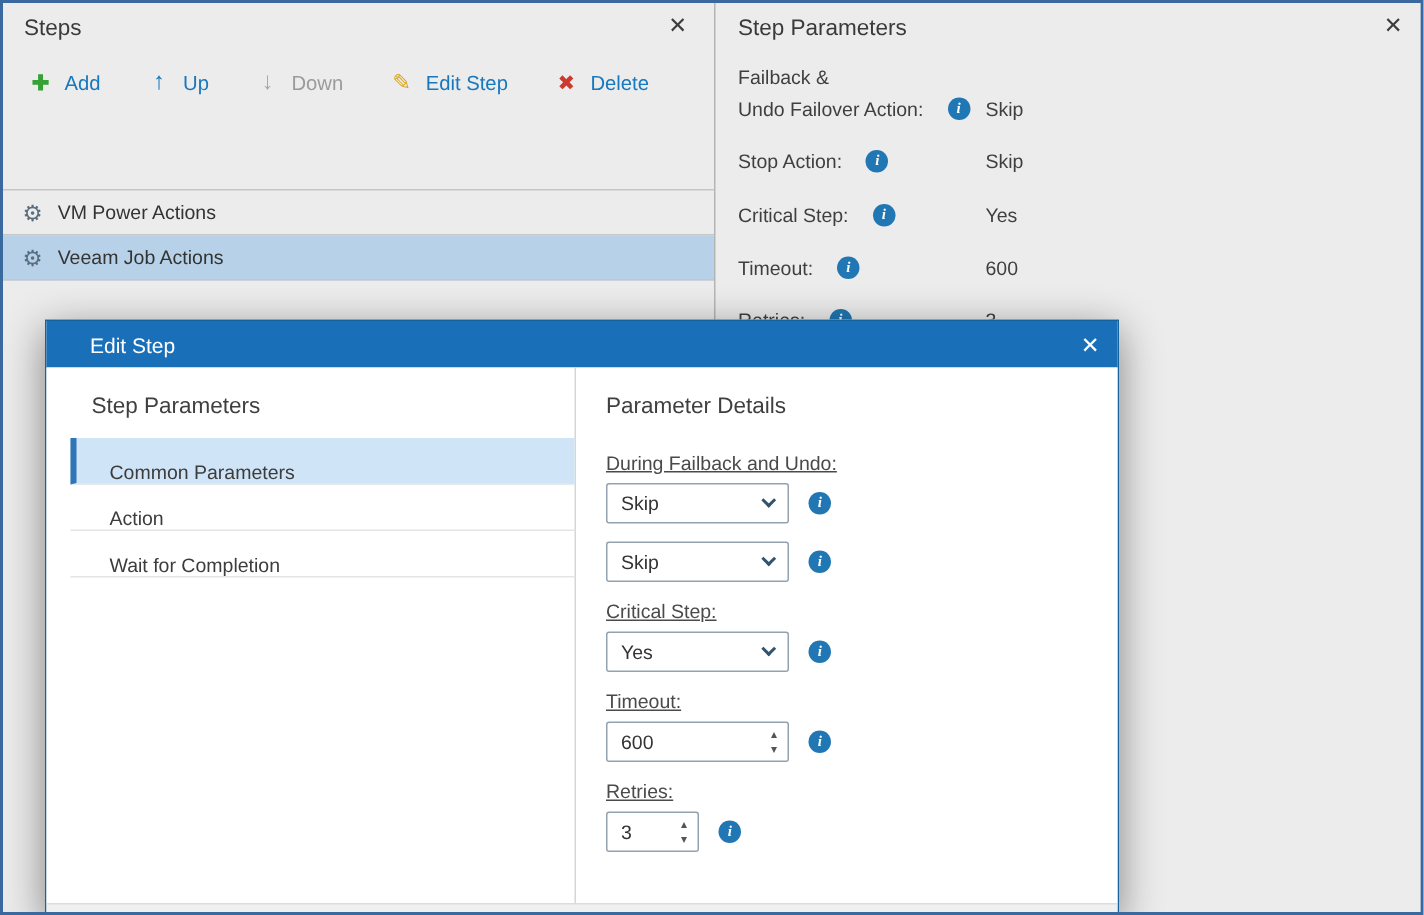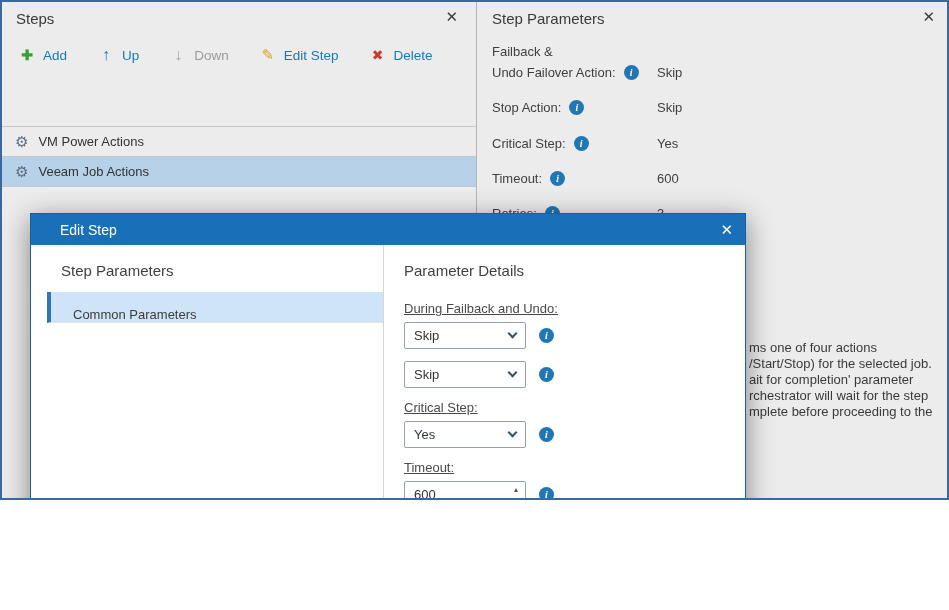--- a/index.html
+++ b/index.html
@@ -1,18 +1,18 @@
 <!DOCTYPE html>
 <html><head>
 <meta charset="utf-8">
 <style>
   * { margin:0; padding:0; box-sizing:border-box; }
   body { margin:0; background:#fff; }
   .screen {
-    position:relative; width:949px; height:500px;
+    position:relative; width:949px; height:610px;
     border:2px solid #39699e; background:#ececec; overflow:hidden;
     font-family:"Liberation Sans", sans-serif; color:#3c3c3c;
   }
 
   
   .steps-panel { position:absolute; left:0; top:0; width:475px; height:100%;
                  background:#ececec; border-right:1px solid #b5b5b5; }
   .panel-title { position:absolute; left:14px; top:8px; font-size:15px; color:#3a3a3a; }
   .panel-close { position:absolute; top:6px; background:none; border:none; font-size:15px;
                  color:#3c3c3c; cursor:pointer; }
@@ -36,21 +36,21 @@
                  border-top:1px solid #d9d9d9; border-bottom:1px solid #bcbcbc; }
   .rows { position:absolute; left:0; right:0; top:124px; border-top:1px solid #c6c6c6; }
   .row { height:30px; display:flex; align-items:center; gap:10px; padding-left:13px;
          border-bottom:1px solid #c6c6c6; font-size:13px; color:#333; cursor:pointer; }
   .row.selected { background:#b7d2e8; }
   .gear { font-size:15px; color:#5b6e80; font-style:normal; }
 
   
   .params-panel { position:absolute; left:476px; top:0; right:0; height:100%; background:#ececec; }
   .pfield { position:absolute; left:14px; right:8px; height:22px; font-size:13px; color:#3f3f3f; }
-  .pfield .lbl { display:inline-flex; align-items:center; gap:8px; }
+  .pfield .lbl { display:inline-flex; align-items:center; gap:16px; }
   .pfield .val { position:absolute; left:165px; top:0; color:#3f3f3f; }
   .pline1 { position:absolute; left:14px; top:42px; font-size:13px; color:#3f3f3f; }
 
   .info-icon { display:inline-flex; width:15px; height:15px; border-radius:50%;
                background:#2077b4; color:#fff; align-items:center; justify-content:center;
                font:italic bold 10px "Liberation Serif", serif; cursor:pointer; flex:0 0 auto; }
 
   .clip-desc { position:absolute; left:271px; top:338px; width:197px; font-size:13px;
                color:#3a3a3a; line-height:16px; white-space:nowrap; overflow:hidden; }
 
@@ -175,44 +175,43 @@
     </div>
 
     <div class="pfield" style="top:204px;">
       <span class="lbl">
         <span>Retries:</span>
         <span class="info-icon">i</span>
       </span>
       <span class="val">3</span>
     </div>
 
-    <div class="clip-desc">
-      <div>ms one of four actions</div>
-      <div>/Start/Stop) for the selected job.</div>
-      <div>ait for completion' parameter</div>
-      <div>rchestrator will wait for the step</div>
-      <div>mplete before proceeding to the</div>
-    </div>
   </div>
 
   <div class="dialog">
     <div class="dlg-titlebar">
       <span>Edit Step</span>
       <button class="dlg-close">
         <span>✕</span>
       </button>
     </div>
 
     <div class="dlg-body">
 
       <div class="dlg-nav">
         <div class="dlg-nav-title">Step Parameters</div>
         <div class="nav-list">
           <div class="nav-item selected">
             <span>Common Parameters</span>
+          </div>
+          <div class="nav-item">
+            <span>Action</span>
+          </div>
+          <div class="nav-item">
+            <span>Wait for Completion</span>
           </div>
         </div>
       </div>
 
       <div class="dlg-details">
         <div class="dlg-details-title">Parameter Details</div>
 
         <div class="field">
           <span class="field-label">During Failback and Undo:</span>
           <div class="control-row">

